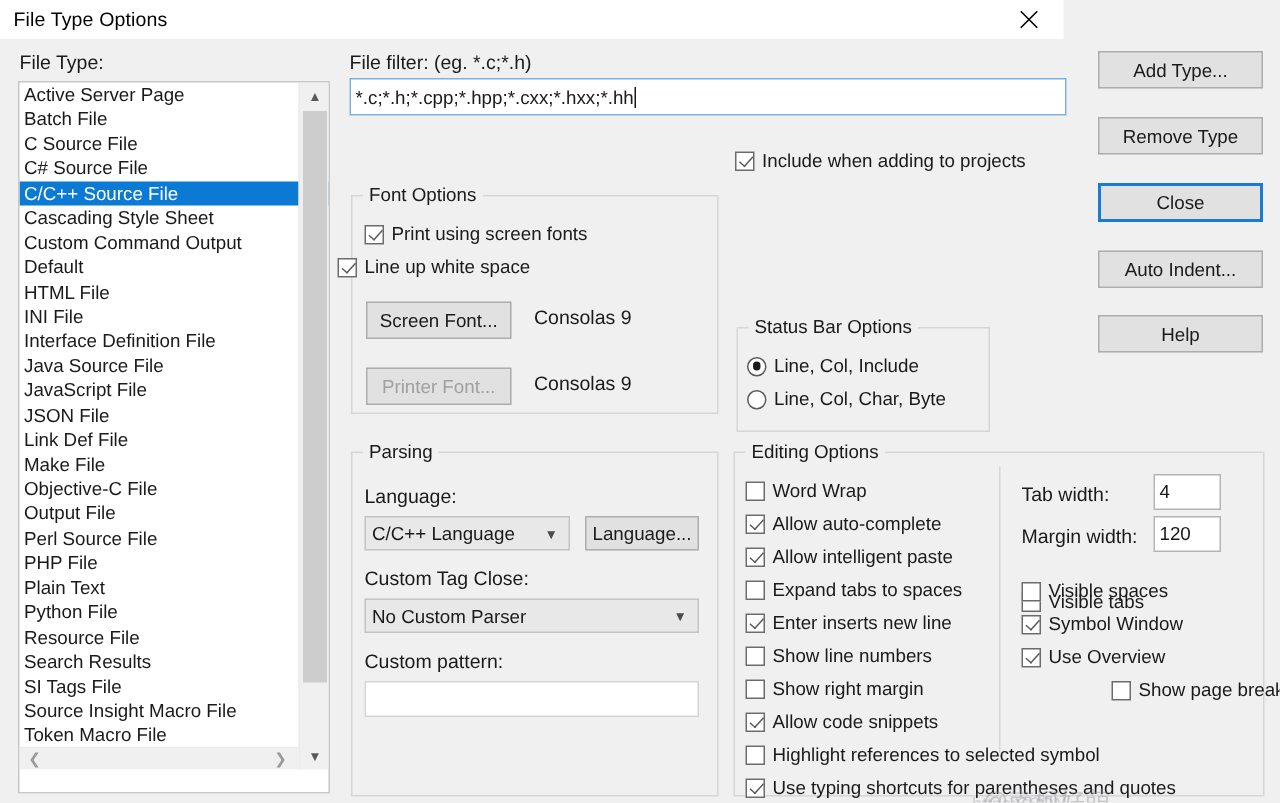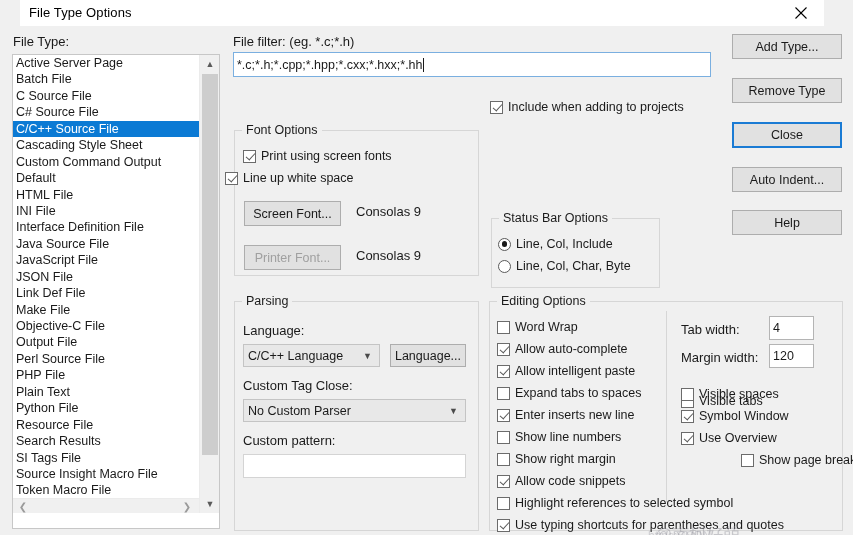--- a/index.html
+++ b/index.html
@@ -14,23 +14,22 @@
     font-size: 12.5px;
     color: #1a1a1a;
     overflow: hidden;
     position: relative;
   }
 
   
   #titlebar {
     position: absolute;
     left: 0; top: 0;
-    width: 804px; height: 26px;
+    width: 709px; height: 26px;
     background: #ffffff;
-    margin-left: 20px;
   }
   #title-text {
     position: absolute;
     left: 9px; top: 5px;
     font-size: 13px;
     color: #000000;
     letter-spacing: 0.1px;
   }
   #close-btn {
     position: absolute;

